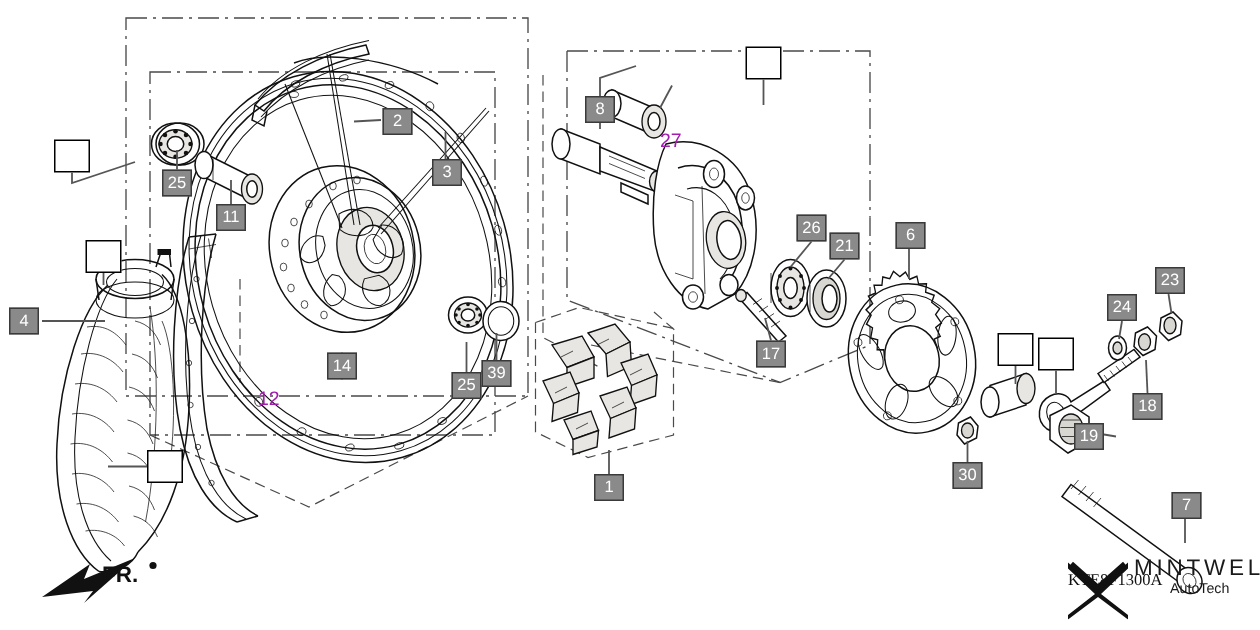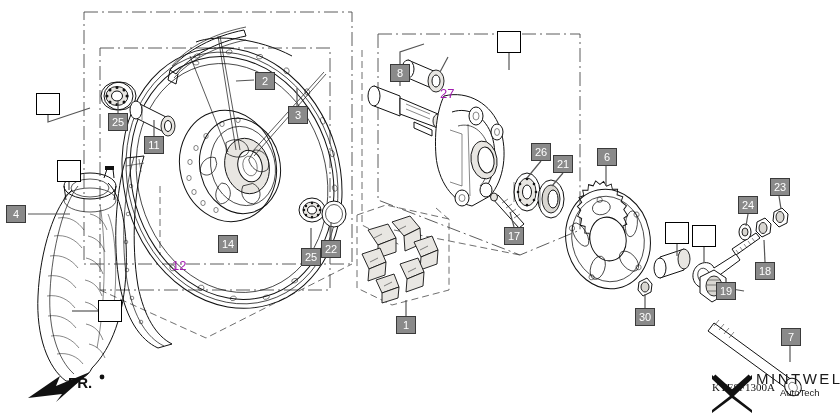--- a/index.html
+++ b/index.html
@@ -448,21 +448,21 @@
     </g>
   </svg>
 
   <div>
     <div class="numlabel" style="left:108px;top:113px">25</div>
     <div class="numlabel" style="left:144px;top:136px">11</div>
     <div class="numlabel" style="left:255px;top:72px">2</div>
     <div class="numlabel" style="left:288px;top:106px">3</div>
     <div class="numlabel" style="left:218px;top:235px">14</div>
     <div class="numlabel" style="left:301px;top:248px">25</div>
-    <div class="numlabel" style="left:321px;top:240px">22</div>
+    <div class="numlabel" style="left:321px;top:240px">39</div>
     <div class="numlabel" style="left:396px;top:316px">1</div>
     <div class="numlabel" style="left:390px;top:64px">8</div>
     <div class="numlabel" style="left:531px;top:143px">26</div>
     <div class="numlabel" style="left:553px;top:155px">21</div>
     <div class="numlabel" style="left:504px;top:227px">17</div>
     <div class="numlabel" style="left:597px;top:148px">6</div>
     <div class="numlabel" style="left:738px;top:196px">24</div>
     <div class="numlabel" style="left:770px;top:178px">23</div>
     <div class="numlabel" style="left:755px;top:262px">18</div>
     <div class="numlabel" style="left:716px;top:282px">19</div>

